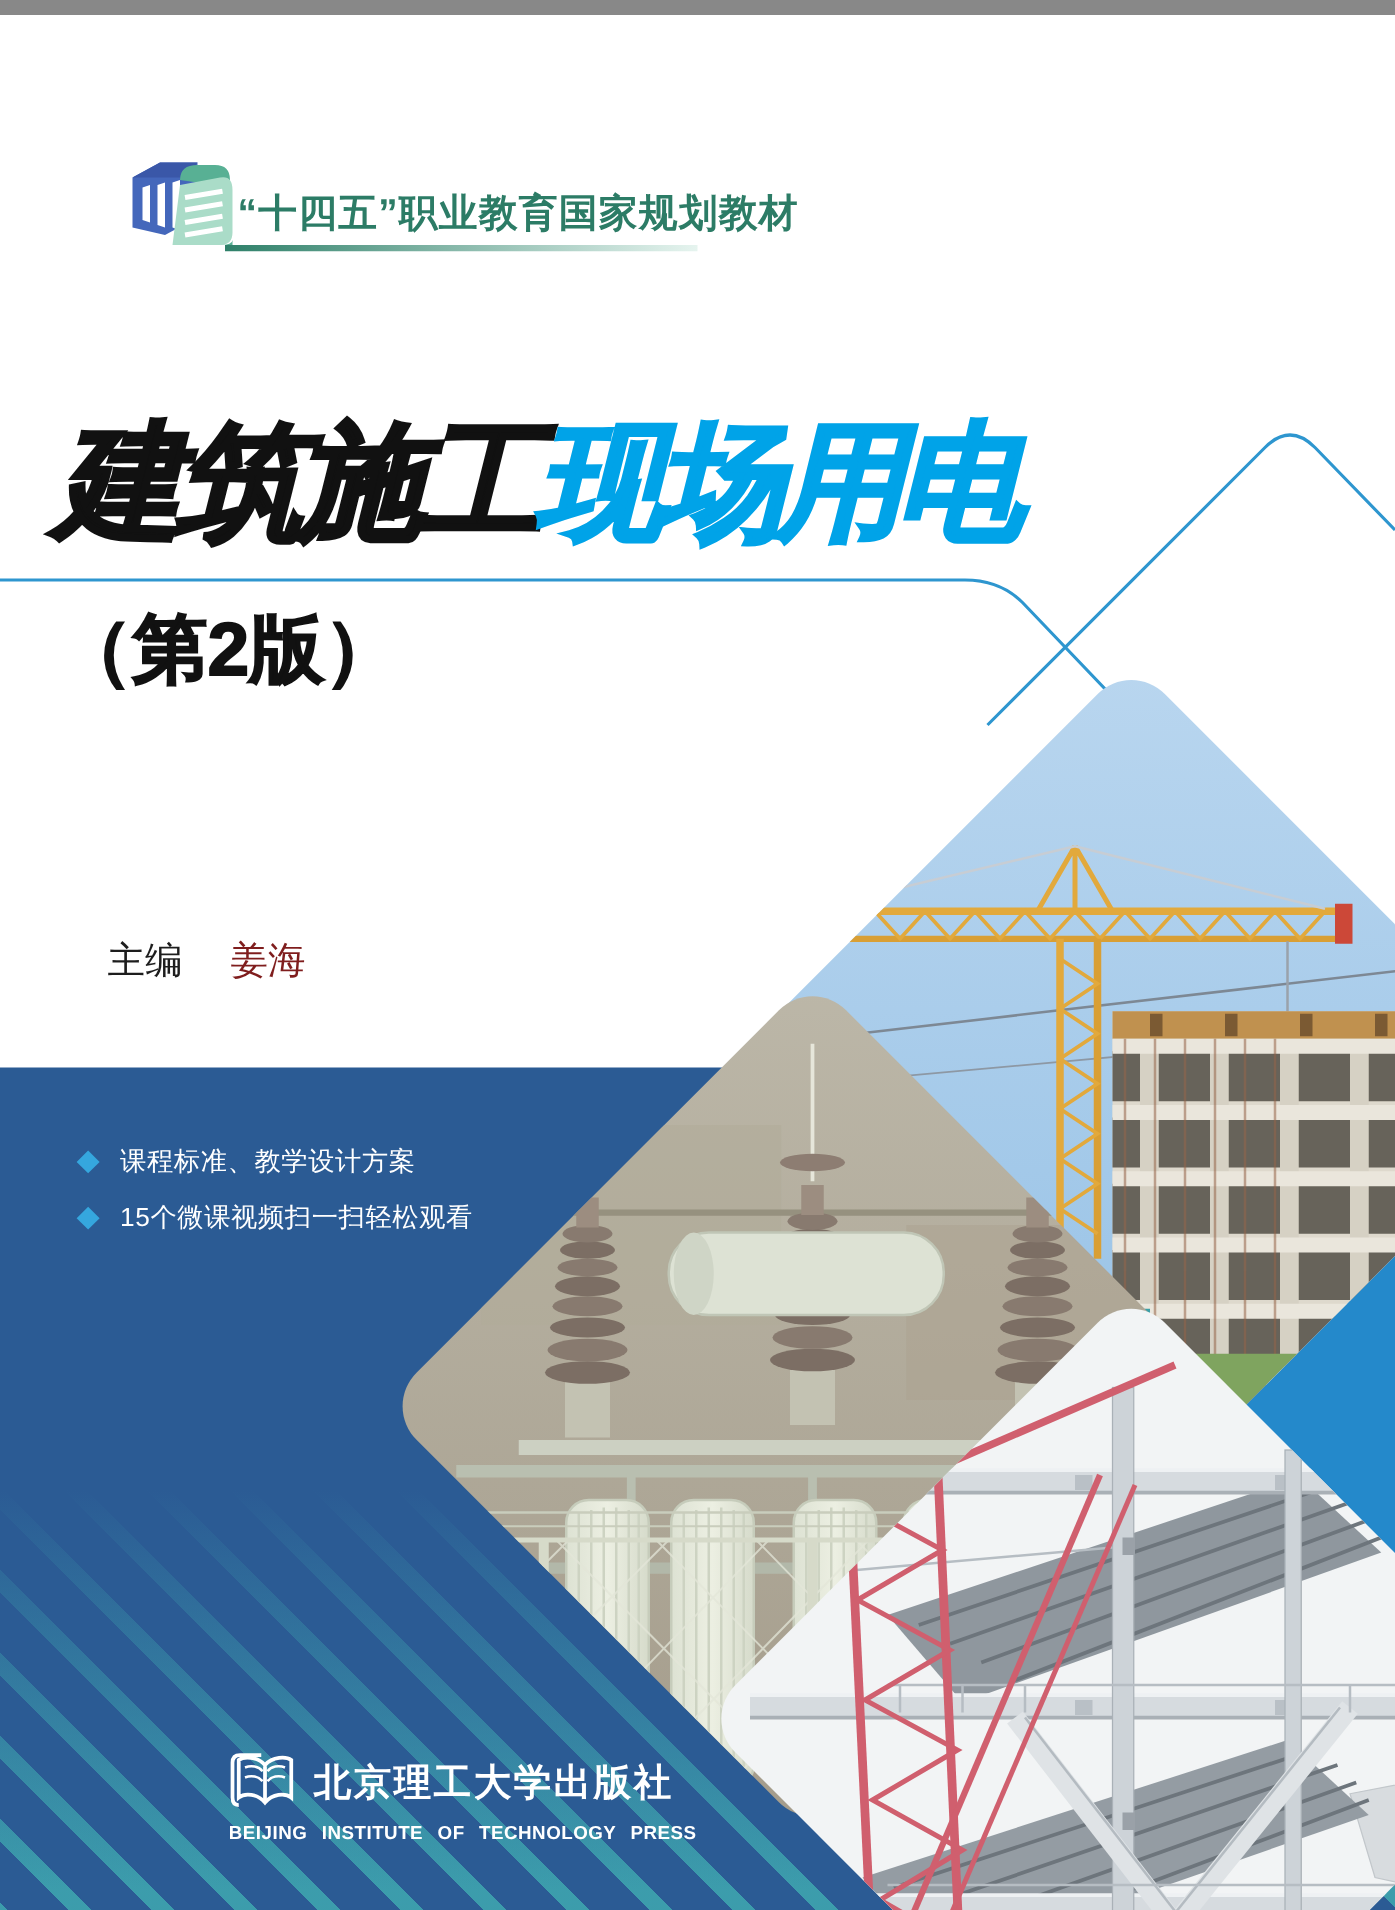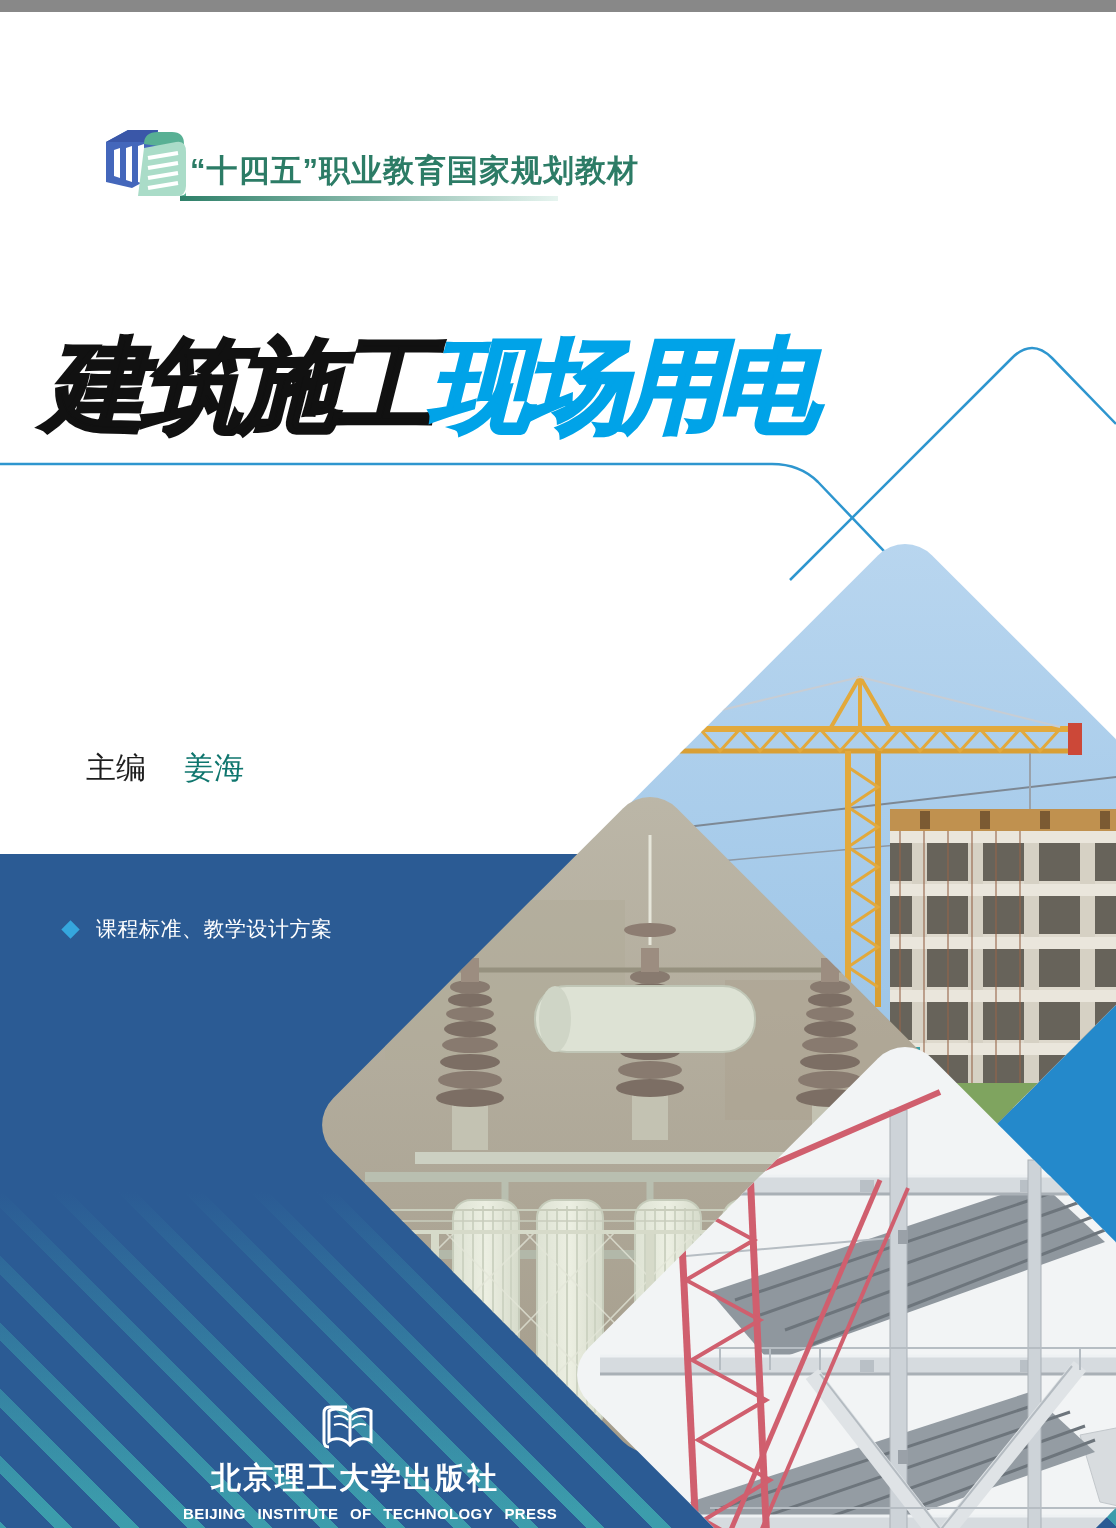--- a/index.html
+++ b/index.html
@@ -15,21 +15,21 @@
 
   
   .main-title{position:absolute;left:45px;top:318px;font-size:102px;font-weight:900;
               letter-spacing:-6px;color:var(--title-black);white-space:nowrap;
               -webkit-text-stroke:3px currentColor;line-height:1.1;}
   .main-title .accent{color:var(--accent-cyan);}
   .edition{position:absolute;left:46px;top:468px;font-size:60px;font-weight:900;
            color:var(--title-black);-webkit-text-stroke:1.5px currentColor;white-space:nowrap;}
   .author{position:absolute;left:86px;top:736px;font-size:30px;color:#1d1d1d;white-space:nowrap;}
   .author .role{font-weight:normal;}
-  .author .name{margin-left:30px;font-weight:normal;color:#0f766e;}
+  .author .name{margin-left:30px;font-weight:normal;color:#7f1d1d;}
 
   
   .blue-band{position:absolute;left:0;top:842px;width:1116px;height:686px;background:var(--cover-blue);}
 
   
   .stripes{position:absolute;left:0;top:1180px;width:1116px;height:348px;
            background:repeating-linear-gradient(45deg,var(--stripe-teal) 0 13px,rgba(0,0,0,0) 13px 47px);
            opacity:.85;}
   .stripes-fade{position:absolute;left:0;top:1180px;width:1116px;height:348px;
            background:linear-gradient(to bottom,var(--cover-blue) 0%,rgba(43,91,148,0) 92%);}
@@ -48,21 +48,21 @@
   .diamond{position:absolute;width:486px;height:486px;transform:rotate(45deg);
            border-radius:38px;overflow:hidden;}
   .diamond .ph{position:absolute;left:-102px;top:-102px;width:690px;height:690px;transform:rotate(-45deg);}
   .d-construction{left:662px;top:617px;}
   .d-substation{left:407px;top:870px;}
   .d-steel{left:662px;top:1120px;}
   .d-solid{left:943px;top:847px;background:var(--solid-diamond-blue);}
 
   
   .publisher{position:absolute;left:183px;top:1388px;width:344px;color:#fff;}
-  .pub-row{display:flex;align-items:center;flex-direction:column;}
+  .pub-row{display:flex;align-items:center;}
   .pub-icon{width:58px;height:52px;flex:0 0 58px;margin-right:10px;}
   .pub-zh{font-size:30px;font-weight:bold;letter-spacing:2px;white-space:nowrap;}
   .pub-en{font-size:15px;font-weight:bold;letter-spacing:.4px;word-spacing:7px;
           margin-top:6px;text-align:left;white-space:nowrap;}
 </style>
 </head>
 <body>
 
 <div class="page">
 
@@ -85,30 +85,35 @@
     <path d="M46,26 L78,20 Q88,18 88,30 L88,64 Q88,74 78,74 L40,74 Z" fill="#aadcc8"></path>
     <path d="M50,36 L80,31 M50,46 L80,41 M50,56 L80,51 M50,66 L80,61" stroke="#ffffff" stroke-width="4" fill="none"></path>
     <path d="M40,74 L88,74 L88,70 Q88,74 78,74 Z" fill="#58b094"></path>
   </svg>
   <div class="badge-text">“十四五”职业教育国家规划教材</div>
   <div class="badge-underline"></div>
 
   <h1 class="main-title" style="margin:0;font-style:italic;">
     <span>建筑施工</span><span class="accent">现场用电</span>
   </h1>
+  <div class="edition">（第2版）</div>
 
   <div class="author">
     <span class="role">主编</span>
     <span class="name">姜海</span>
   </div>
 
   <ul class="features">
     <li>
       <span class="bullet-diamond"></span>
       <span class="feature-text">课程标准、教学设计方案</span>
+    </li>
+    <li>
+      <span class="bullet-diamond"></span>
+      <span class="feature-text">15个微课视频扫一扫轻松观看</span>
     </li>
   </ul>
 
   <div class="diamond d-solid"></div>
 
   <div class="diamond d-construction">
     <div class="ph">
       <svg viewBox="0 0 690 690" width="690" height="690">
         <defs>
           <linearGradient id="skyg" x1="0" y1="0" x2="0" y2="1">

